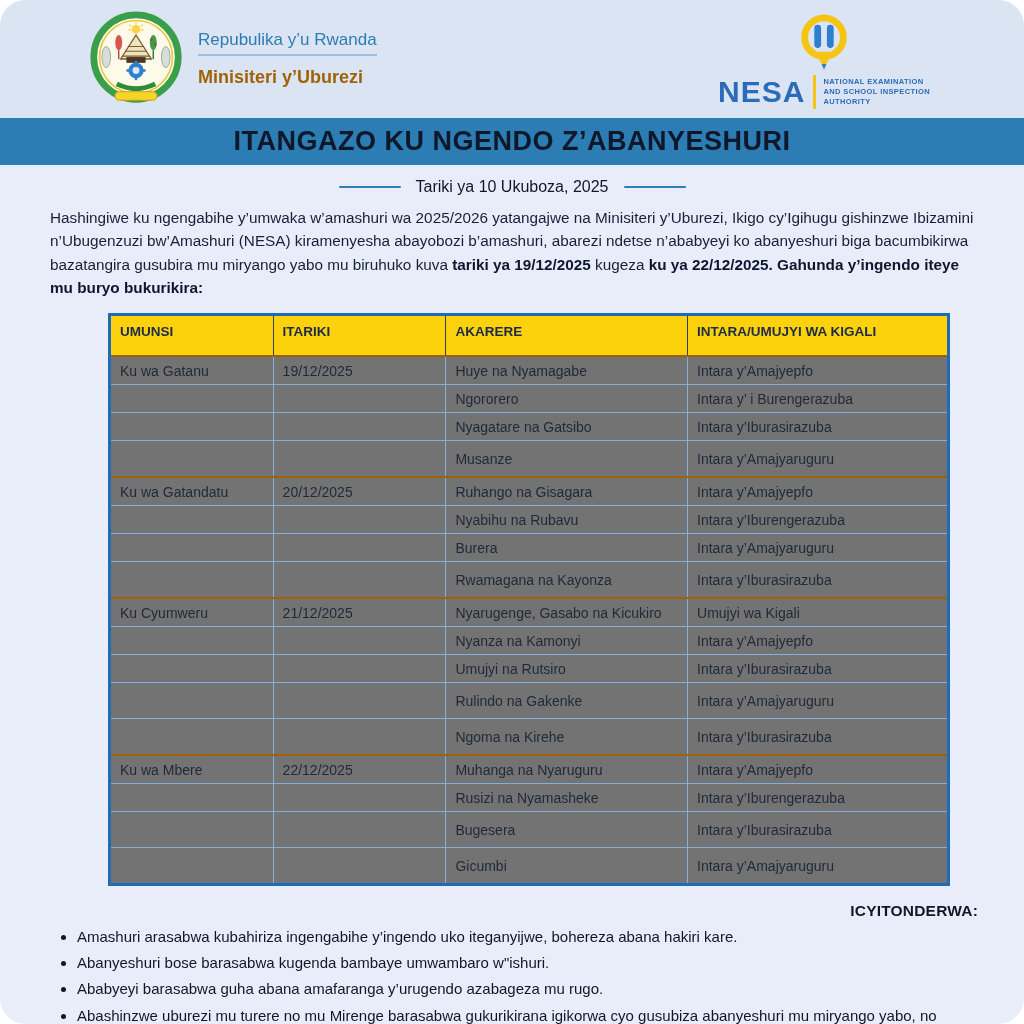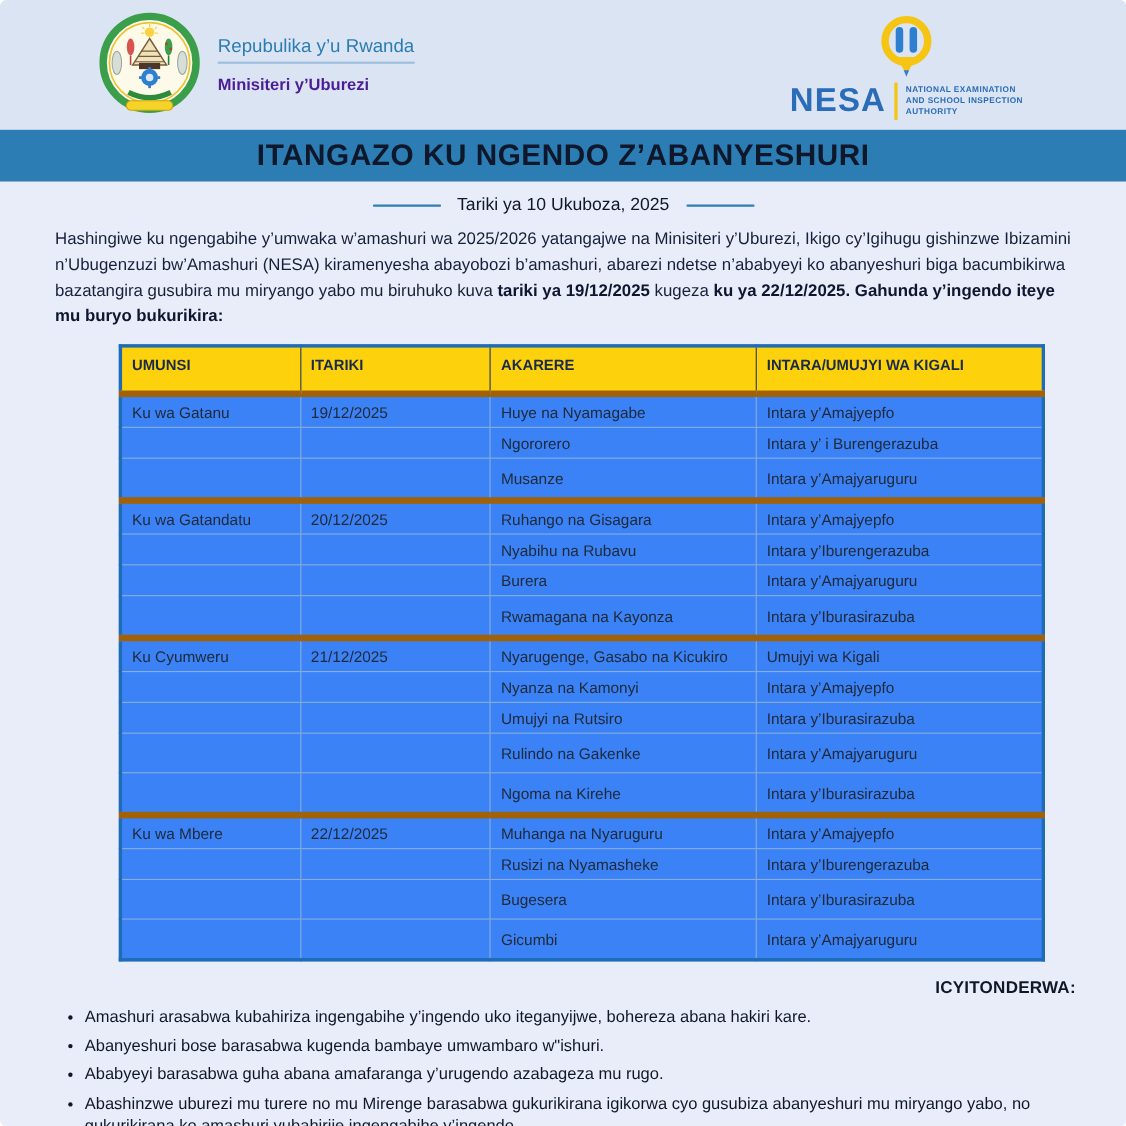--- a/index.html
+++ b/index.html
@@ -1,34 +1,34 @@
 <!DOCTYPE html>
 <html><head>
 <meta charset="utf-8">
 <style>
   html,body { margin:0; padding:0; background:#ffffff; }
   body { width:1024px; height:1024px; font-family:"Liberation Sans", sans-serif; }
   .poster {
     width:1024px; height:1024px; box-sizing:border-box;
-    border-radius:6px; overflow:hidden;
+    border-radius:26px; overflow:hidden;
     background:#e8edf9; display:flex; flex-direction:column;
   }
   
   .top-header {
     height:118px; flex:0 0 auto; background:#dbe4f3;
     display:flex; align-items:center; justify-content:space-between;
     padding:0 94px 0 88px; box-sizing:border-box;
   }
   .gov-block { display:flex; align-items:center; gap:14px; }
   .ministry-text { display:flex; flex-direction:column; }
   .ministry-line1 {
     color:#2b7db3; font-size:17px; padding-bottom:4px;
     border-bottom:2px solid #9dbede; white-space:nowrap;
   }
-  .ministry-line2 { color:#4c1d95; font-weight:bold; font-size:15px; margin-top:11px; white-space:nowrap; }
+  .ministry-line2 { color:#a16207; font-weight:bold; font-size:18px; margin-top:11px; white-space:nowrap; }
   .nesa-logo { display:flex; flex-direction:column; align-items:center; margin-top:4px; }
   .nesa-row { display:flex; align-items:center; margin-top:-2px; }
   .nesa-acronym { color:#2b6cb8; font-weight:bold; font-size:30px; letter-spacing:1px; }
   .nesa-divider { width:3px; height:34px; background:#f6c514; margin:0 7px 0 8px; }
   .nesa-tagline { display:flex; flex-direction:column; }
   .nesa-tagline span {
     color:#2b6cb8; font-weight:bold; font-size:7.5px; letter-spacing:0.4px; line-height:1.35;
     white-space:nowrap;
   }
   
@@ -43,34 +43,34 @@
   .date-text { font-weight:normal; font-size:16px; color:#10182b; }
   
   .intro {
     margin:4px 50px 0 50px; font-size:15.3px; line-height:1.52; color:#17203a;
     text-align:left;
   }
   .intro b { color:#0e1630; }
   
   .table-wrap { margin:14px 0 0 108px; }
   table.schedule {
-    border-collapse:collapse; width:842px; background:#3b82f6;
+    border-collapse:collapse; width:842px; background:#737373;
     border:3px solid #1d6cb5;
   }
   table.schedule th {
     background:#fdd20d; color:#1a2b49; font-weight:bold; font-size:13.5px;
     text-align:left; vertical-align:top; padding:8px 9px 16px 9px;
     border:1px solid #2c3e50;
   }
   table.schedule td {
     border:1px solid #86aedd; font-size:14px; color:#1f2937;
     padding:2px 9px; height:23px; vertical-align:middle;
   }
   table.schedule tr.tall td { height:31px; }
-  table.schedule tr.group-start td { border-top:6px solid #a16207; }
+  table.schedule tr.group-start td { border-top:2px solid #a16207; }
   
   .notes { margin:16px 46px 0 50px; color:#101828; }
   .notes-heading { font-weight:bold; font-size:15.5px; letter-spacing:0.2px;text-align:right; }
   .notes ul { margin:7px 0 0 27px; padding:0; }
   .notes li { font-size:15px; line-height:1.38; margin-bottom:5.5px; }
   .icon { width:18px; height:18px; display:inline-flex; }
 </style>
 </head>
 <body>
 
@@ -187,20 +187,26 @@
             <td>19/12/2025</td>
             <td>Huye na Nyamagabe</td>
             <td>Intara y’Amajyepfo</td>
           </tr>
           <tr>
             <td></td>
             <td></td>
             <td>Ngororero</td>
             <td>Intara y’ i Burengerazuba</td>
           </tr>
+          <tr>
+            <td></td>
+            <td></td>
+            <td>Nyagatare na Gatsibo</td>
+            <td>Intara y’Iburasirazuba</td>
+          </tr>
           <tr class="tall">
             <td></td>
             <td></td>
             <td>Musanze</td>
             <td>Intara y’Amajyaruguru</td>
           </tr>
           <tr class="group-start">
             <td>Ku wa Gatandatu</td>
             <td>20/12/2025</td>
             <td>Ruhango na Gisagara</td>

